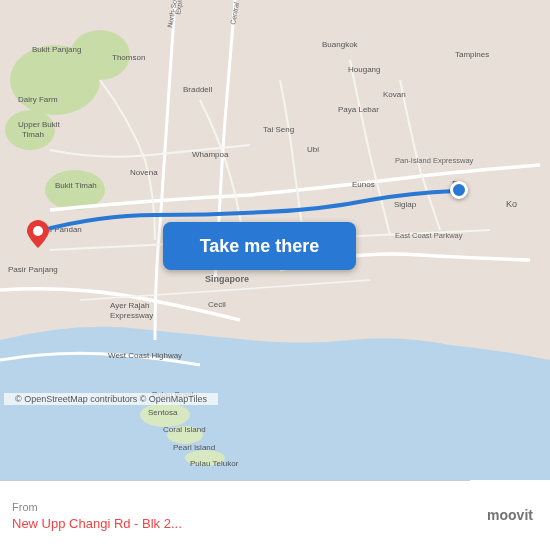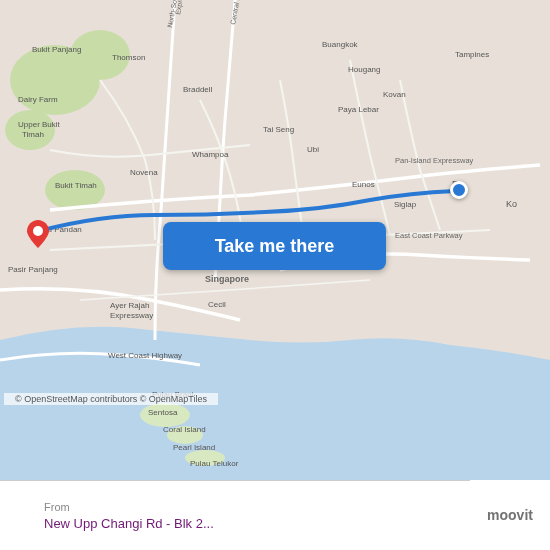--- a/index.html
+++ b/index.html
@@ -18,21 +18,21 @@
       position: absolute;
       top: 0; left: 0;
       width: 100%; height: 100%;
     }
 
     
     #take-me-there-btn {
       position: absolute;
       top: 222px;
       left: 163px;
-      width: 223px;
+      width: 193px;
       height: 48px;
       background: #2979d4;
       border: none;
       border-radius: 8px;
       color: white;
       font-size: 18px;
       font-weight: bold;
       cursor: pointer;
       display: flex;
       align-items: center;
@@ -78,21 +78,20 @@
     #bottom-bar {
       position: absolute;
       bottom: 0;
       width: 550px;
       height: 70px;
       background: white;
       display: flex;
       align-items: stretch;
       border-top: 1px solid #ccc;
       z-index: 20;
-      padding-left: 32px;
     }
 
     .bottom-section {
       flex: 1;
       display: flex;
       flex-direction: column;
       justify-content: center;
       padding: 6px 12px;
       border-right: 1px solid #eee;
     }
@@ -101,21 +100,21 @@
     .bottom-label {
       font-size: 11px;
       color: #888;
       margin-bottom: 3px;
       white-space: nowrap;
       overflow: hidden;
       text-overflow: ellipsis;
     }
     .bottom-value {
       font-size: 13px;
-      color: #701a75;
+      color: #ef4444;
       font-weight: 500;
       white-space: nowrap;
       overflow: hidden;
       text-overflow: ellipsis;
     }
 
     
     #moovit-logo {
       position: absolute;
       bottom: 0;

